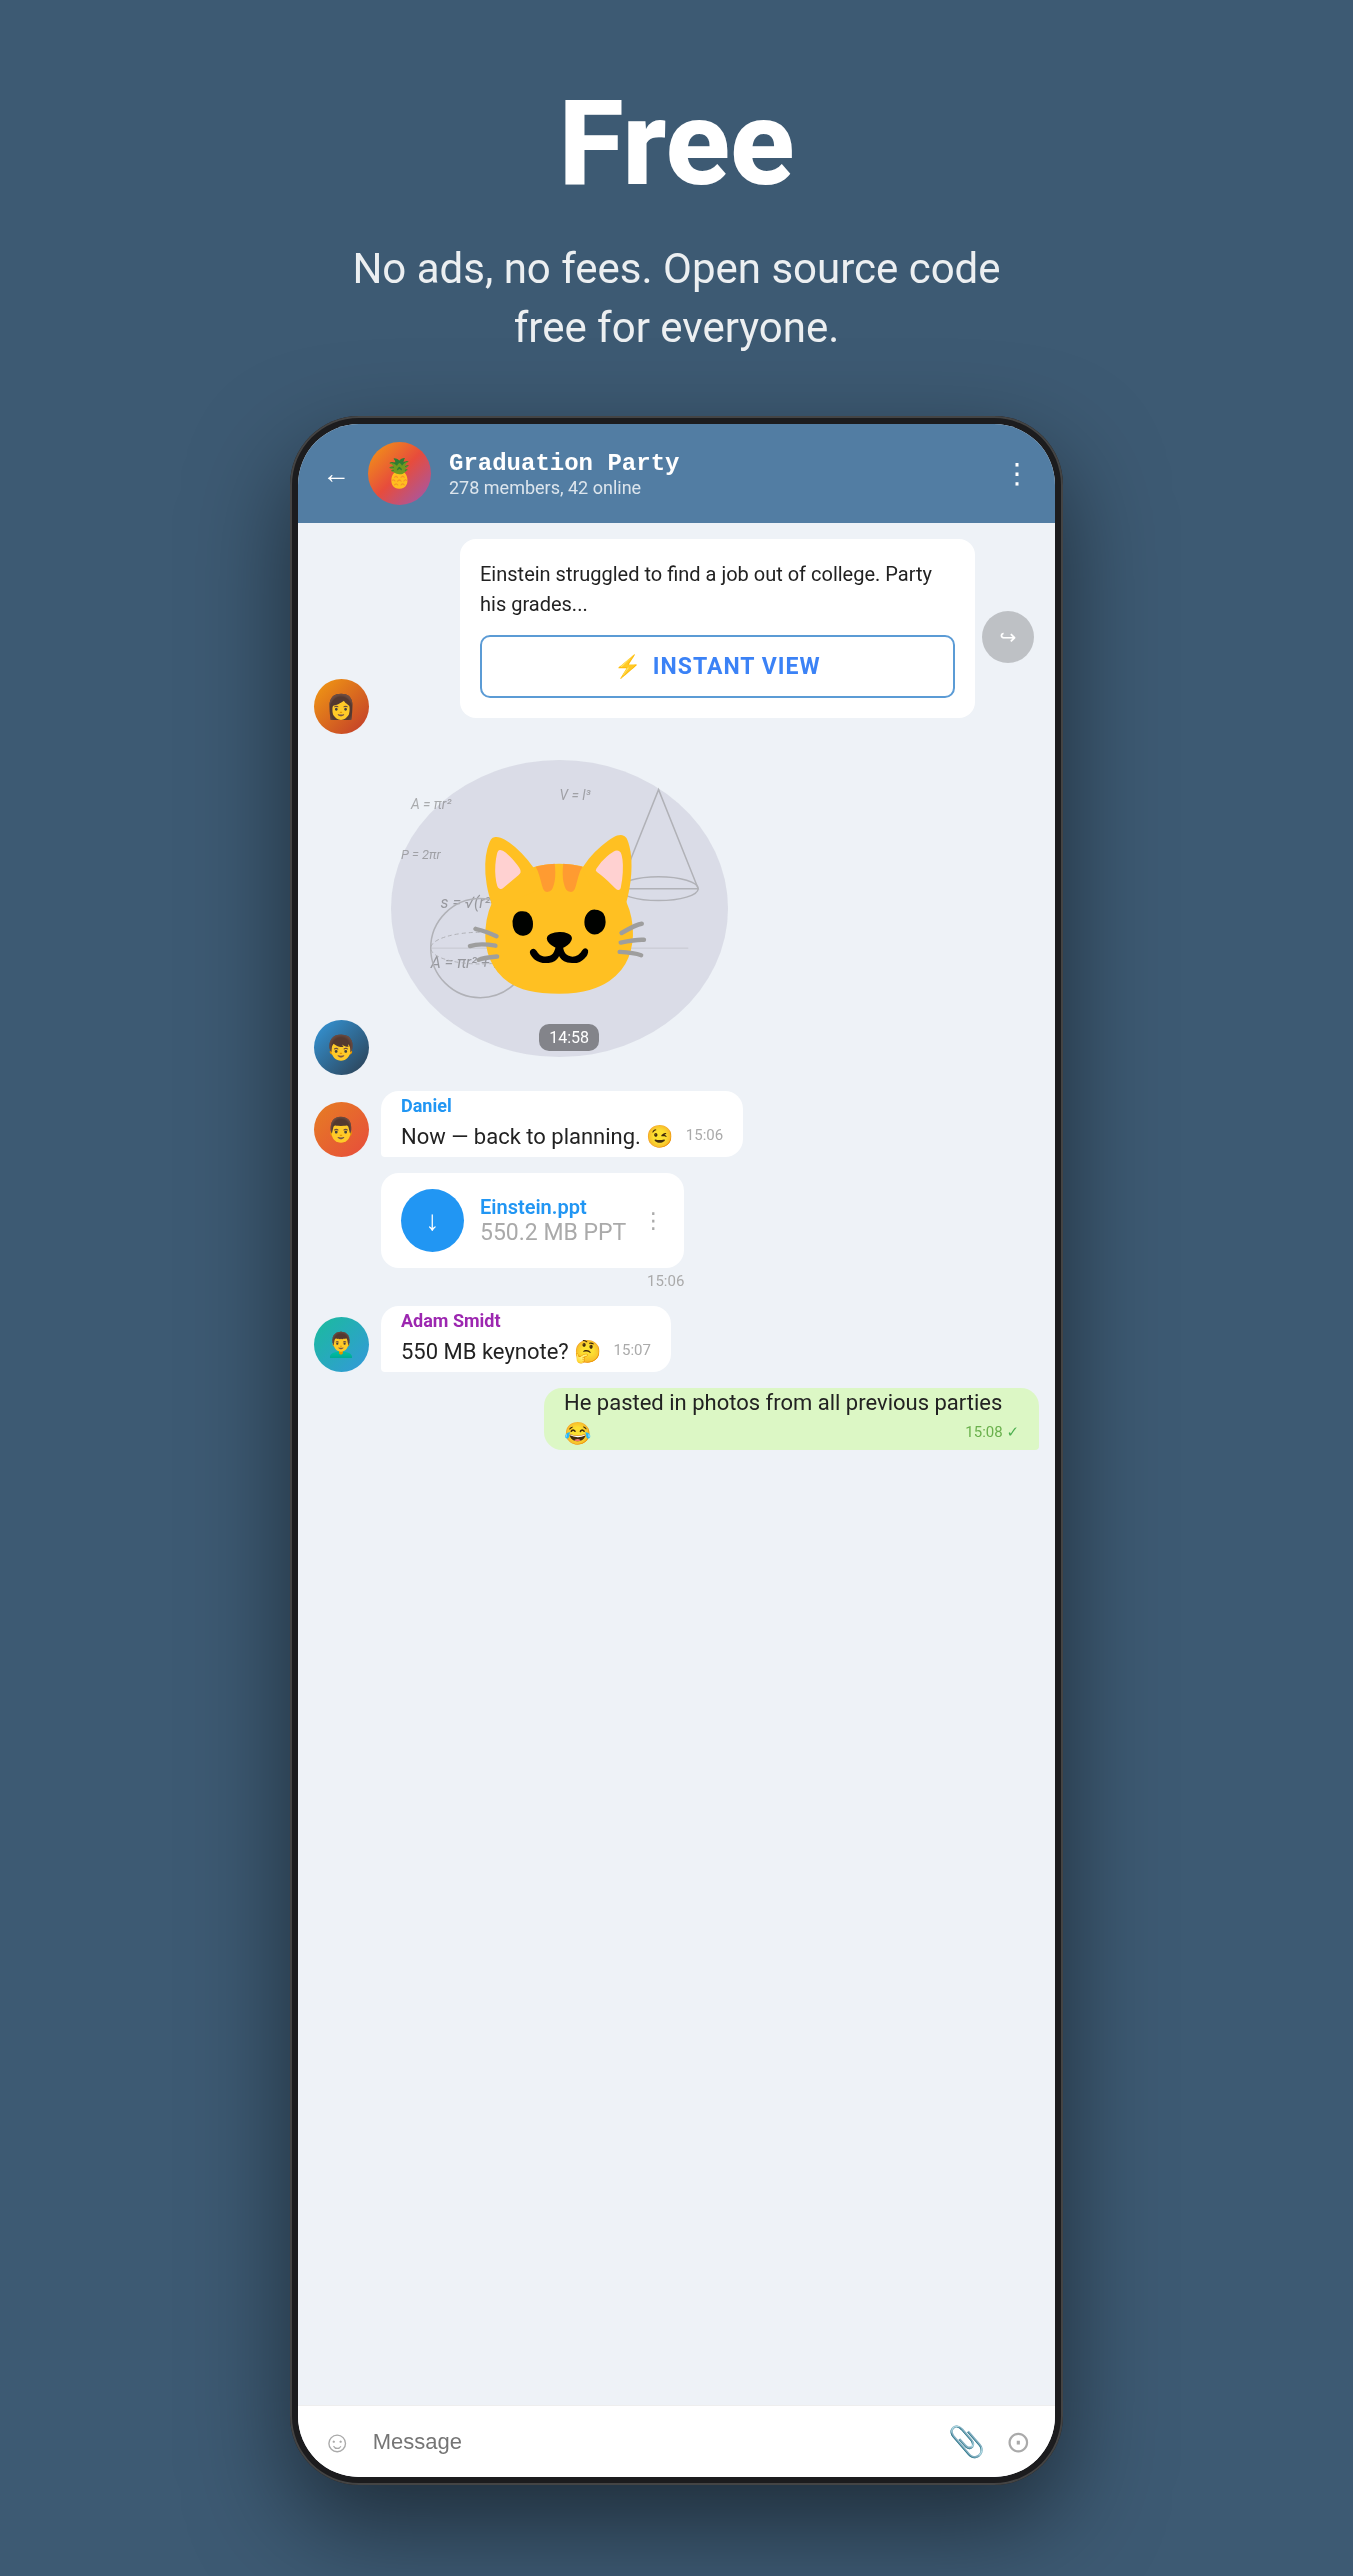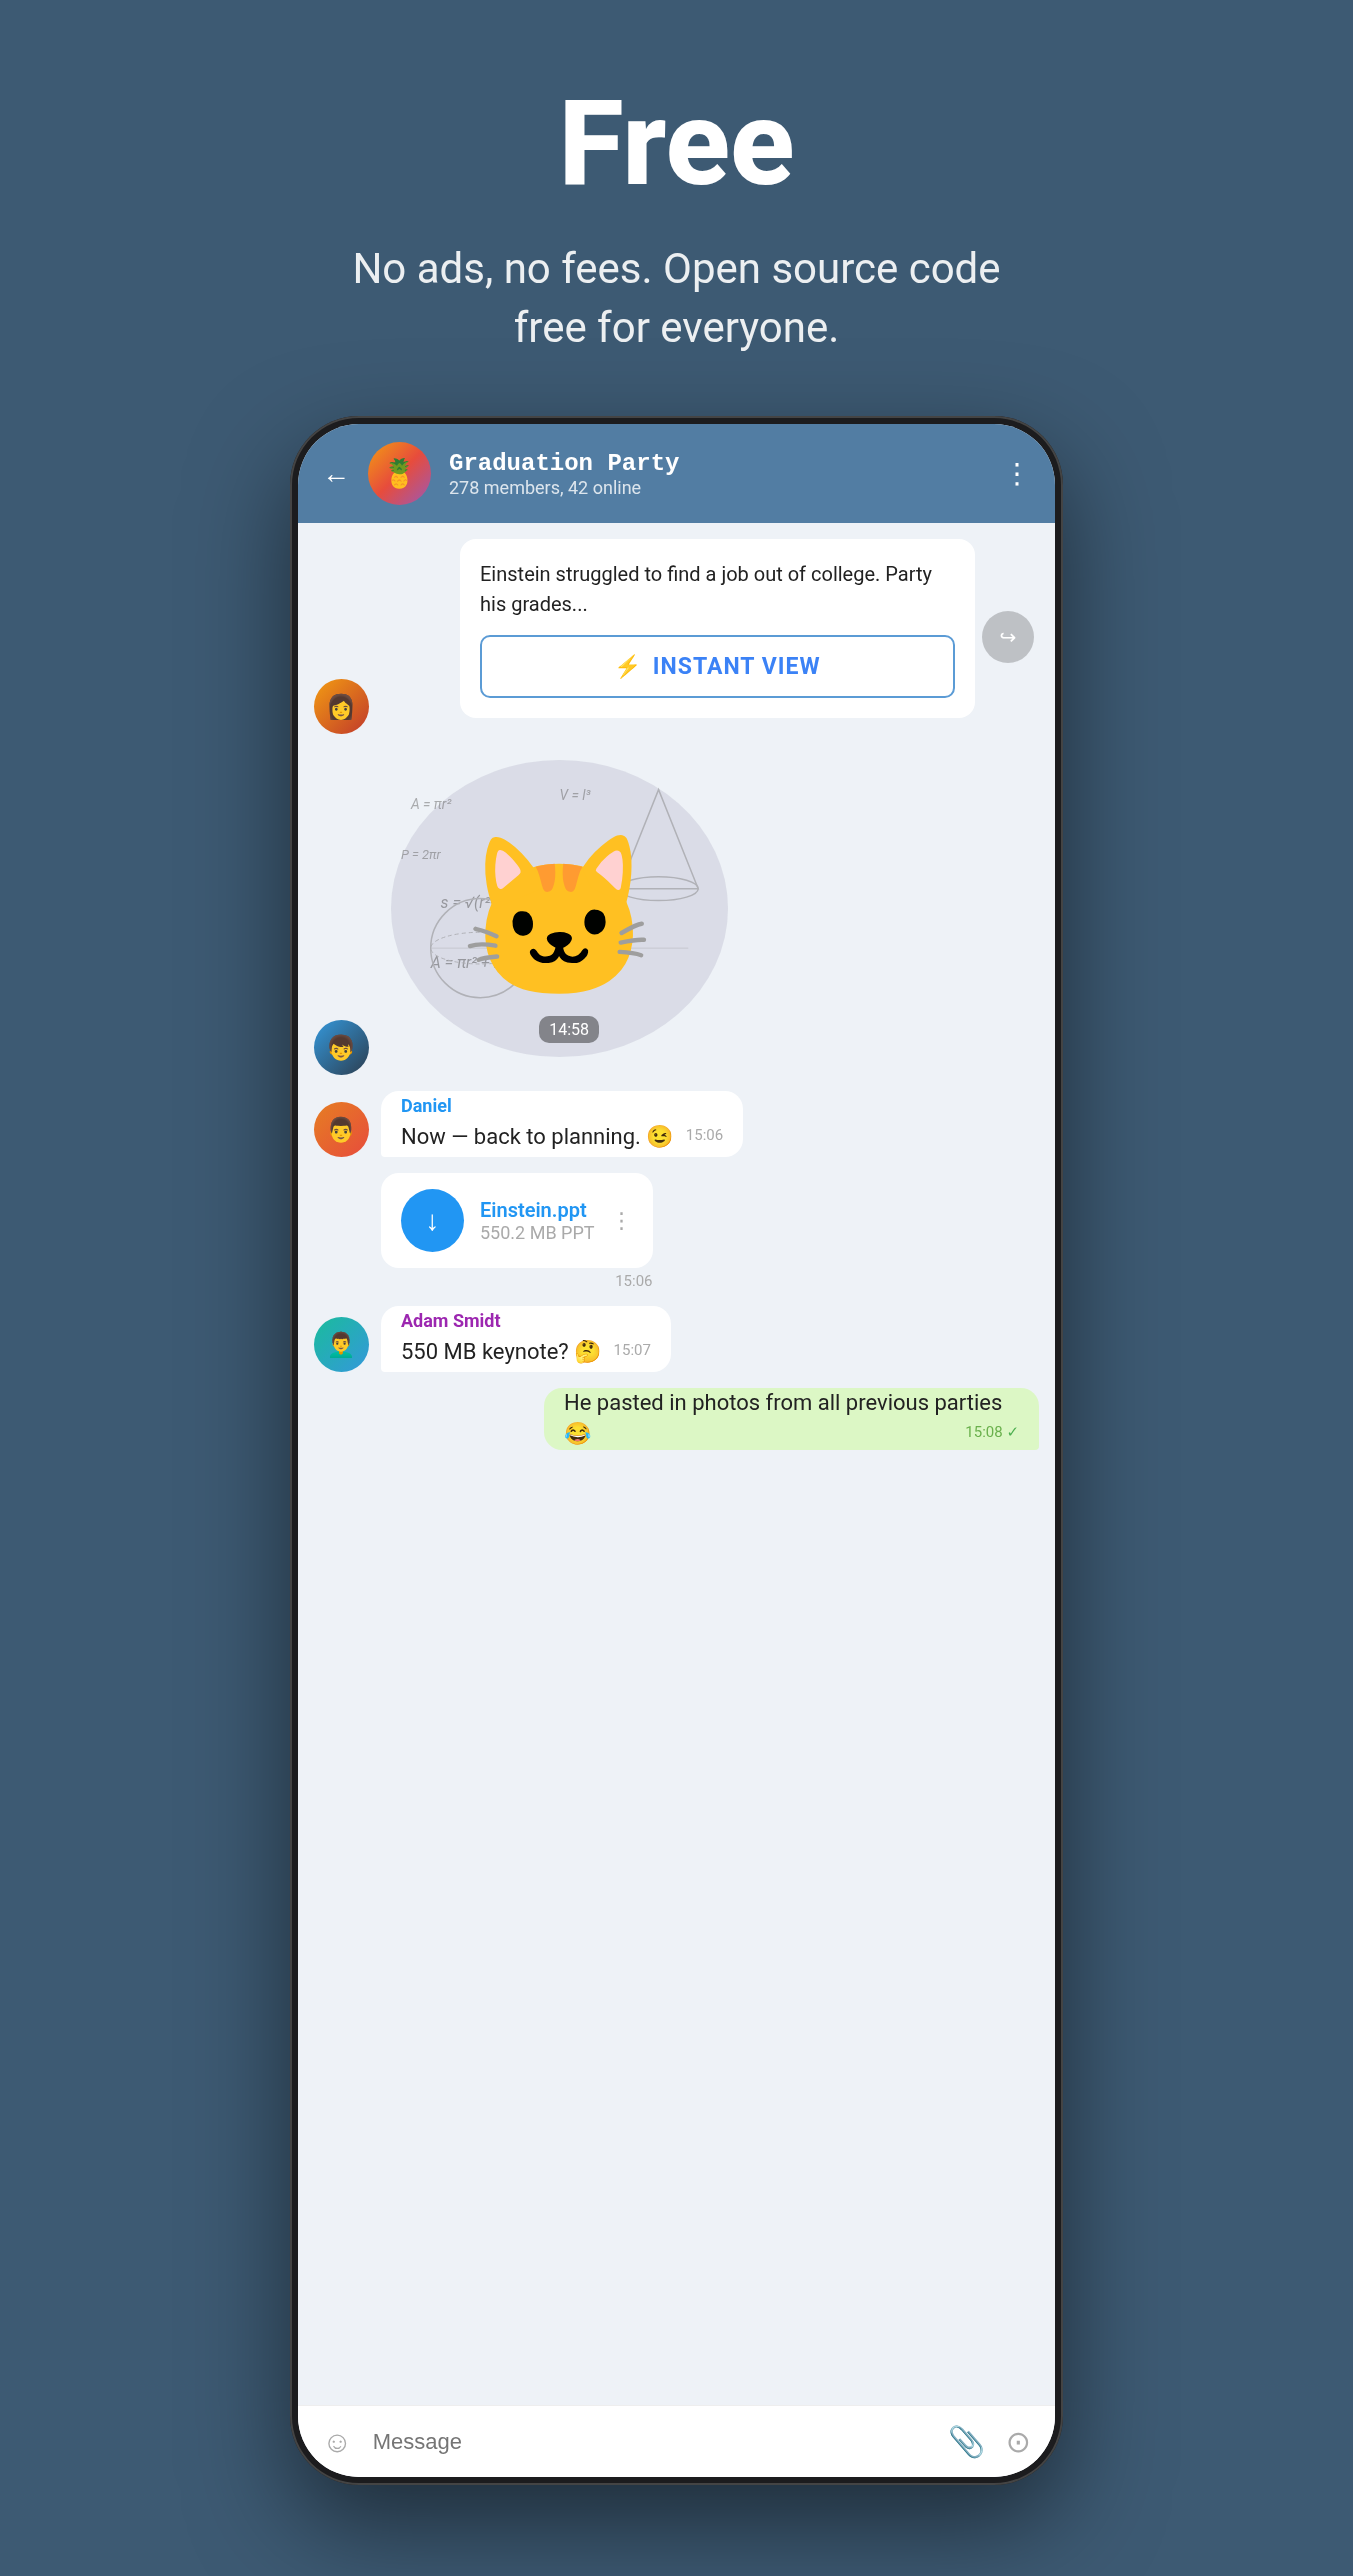--- a/index.html
+++ b/index.html
@@ -197,21 +197,21 @@
     }
     .sticker-bg {
       position: absolute;
       width: 337px;
       height: 297px;
       background: rgba(180,180,200,0.35);
       border-radius: 50%;
     }
     .sticker-timestamp {
       position: absolute;
-      bottom: 24px;
+      bottom: 16px;
       right: 139px;
       background: rgba(0,0,0,0.4);
       color: white;
       font-size: 16px;
       padding: 4px 10px;
       border-radius: 10px;
     }
 
     
     .bubble-white {
@@ -277,21 +277,21 @@
     .file-info {
       flex: 1;
     }
     .file-name {
       color: #2196f3;
       font-size: 20px;
       font-weight: 600;
     }
     .file-meta {
       color: #aaa;
-      font-size: 18px;
+      font-size: 23px;
     }
     .file-more {
       color: #aaa;
       font-size: 22px;
       cursor: pointer;
     }
     .file-time {
       font-size: 15px;
       color: #aaa;
       text-align: right;

